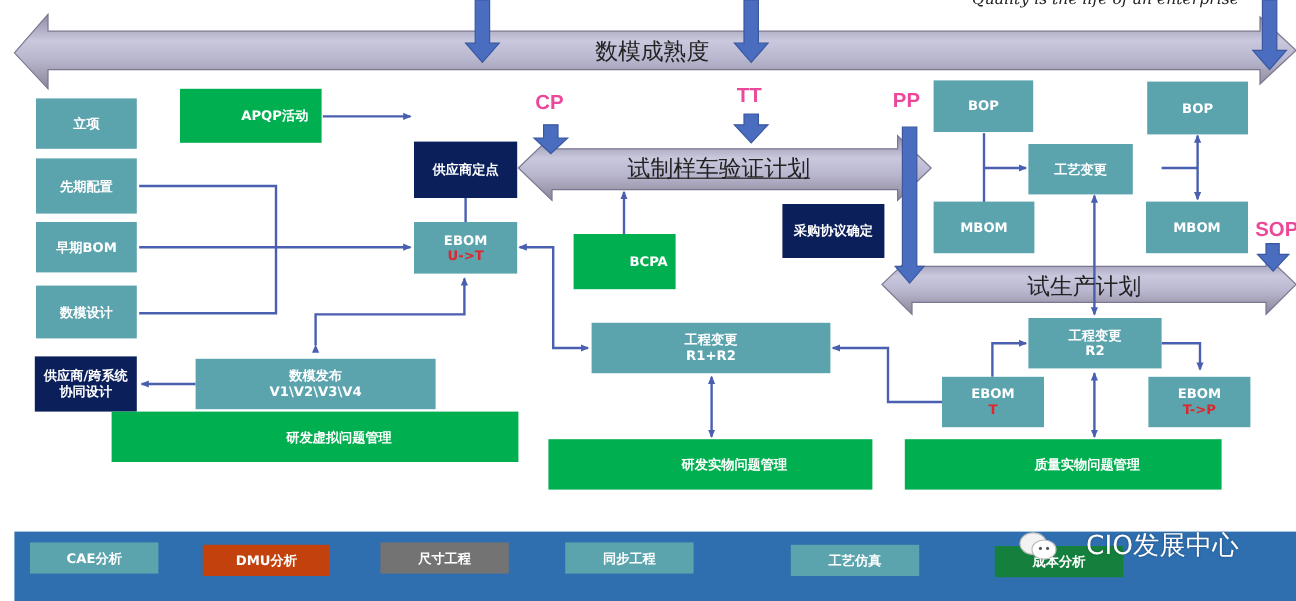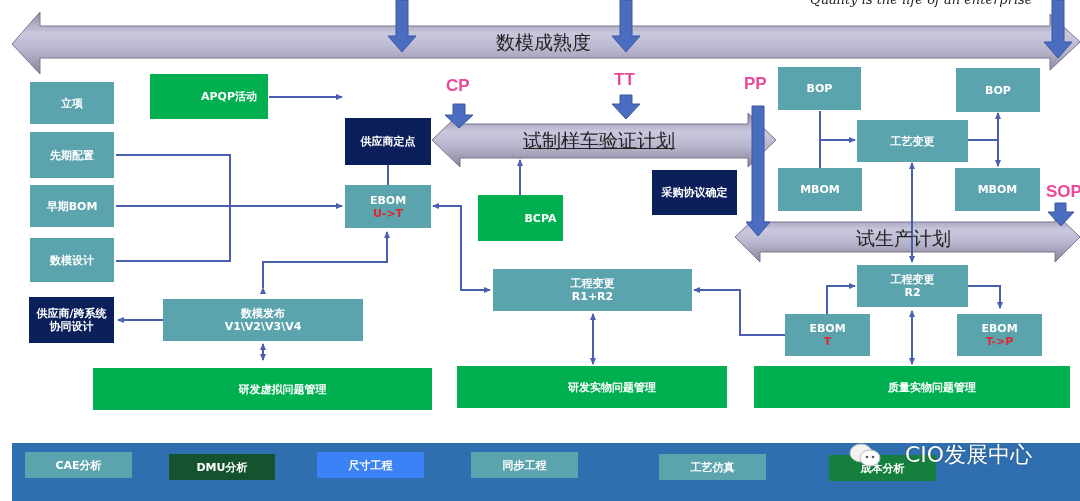--- a/index.html
+++ b/index.html
@@ -153,21 +153,21 @@
   <span>工程变更</span>
   <span>R1+R2</span>
 </div>
 
 <div class="box teal" style="left:778px;top:67px;width:83px;height:43px;">
     <span>BOP</span>
   </div>
 <div class="box teal" style="left:956px;top:68px;width:84px;height:44px;">
     <span>BOP</span>
   </div>
-<div class="box teal" style="left:857px;top:120px;width:111px;height:42px;">
+<div class="box teal" style="left:857px;top:120px;width:87px;height:42px;">
     <span>工艺变更</span>
   </div>
 <div class="box teal" style="left:778px;top:168px;width:84px;height:43px;">
     <span>MBOM</span>
   </div>
 <div class="box teal" style="left:955px;top:168px;width:85px;height:43px;">
     <span>MBOM</span>
   </div>
 
 <div class="box teal" style="left:857px;top:265px;width:111px;height:42px;">
@@ -176,38 +176,38 @@
 </div>
 <div class="box teal" style="left:785px;top:314px;width:85px;height:42px;">
   <span>EBOM</span>
   <span class="red">T</span>
 </div>
 <div class="box teal" style="left:957px;top:314px;width:85px;height:42px;">
   <span>EBOM</span>
   <span class="red">T-&gt;P</span>
 </div>
 
-<div class="box green" style="left:93px;top:368px;width:339px;height:42px;">
+<div class="box green" style="left:93px;top:343px;width:339px;height:42px;">
     <span>研发虚拟问题管理</span>
   </div>
 <div class="box green" style="left:457px;top:366px;width:270px;height:42px;">
     <span>研发实物问题管理</span>
   </div>
-<div class="box green" style="left:754px;top:366px;width:316px;height:42px;">
+<div class="box green" style="left:754px;top:366px;width:264px;height:42px;">
     <span>质量实物问题管理</span>
   </div>
 
 <div class="tool-bar">
   <div class="tool" style="left:13px;width:107px;background:#5ba3ad;">
       <span>CAE分析</span>
     </div>
-  <div class="tool" style="left:157px;width:106px;background:#14532d;top:11px;">
+  <div class="tool" style="left:157px;width:106px;background:#c2410c;top:11px;">
       <span>DMU分析</span>
     </div>
-  <div class="tool" style="left:305px;width:107px;background:#3b82f6;">
+  <div class="tool" style="left:305px;width:107px;background:#737373;">
       <span>尺寸工程</span>
     </div>
   <div class="tool" style="left:459px;width:107px;background:#5ba3ad;">
       <span>同步工程</span>
     </div>
   <div class="tool" style="left:647px;width:107px;background:#5ba3ad;top:11px;">
       <span>工艺仿真</span>
     </div>
   <div class="tool" style="left:817px;width:107px;background:#15803d;top:12px;">
       <span>成本分析</span>

